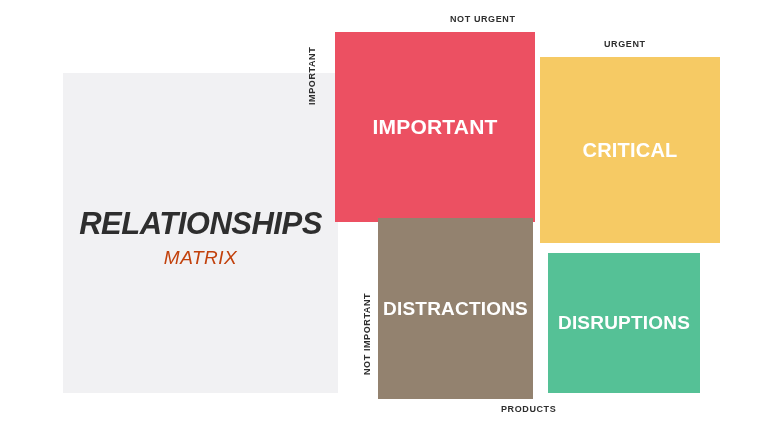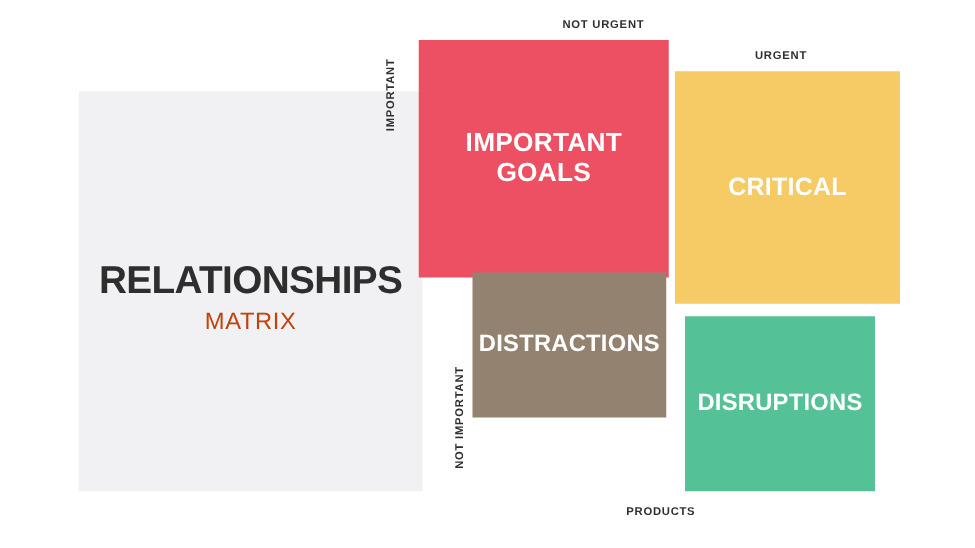--- a/index.html
+++ b/index.html
@@ -26,20 +26,21 @@
     width: 275px;
     height: 320px;
     background: #f1f1f3;
   }
   .title-block {
     position: absolute;
     left: 0;
     top: 135px;
     width: 275px;
     text-align: center;
+    font-style: italic;
   }
   .main-title {
     font-size: 31px;
     font-weight: bold;
     letter-spacing: -0.5px;
     color: #2e2e2e;
     line-height: 1.05;
     font-family: "Liberation Sans", sans-serif;
   }
   .sub-title {
@@ -79,21 +80,21 @@
     width: 180px;
     height: 186px;
     background: #f6ca64;
     font-size: 20px;
     z-index: 2;
   }
   .quad-distractions {
     left: 378px;
     top: 218px;
     width: 155px;
-    height: 116px;
+    height: 181px;
     background: #93826f;
     font-size: 19px;
     z-index: 4;
   }
   .quad-disruptions {
     left: 548px;
     top: 253px;
     width: 152px;
     height: 140px;
     background: #55c196;
@@ -147,21 +148,20 @@
   <div class="info-panel">
     <div class="title-block">
       <div class="main-title">RELATIONSHIPS</div>
       <div class="sub-title">MATRIX</div>
     </div>
   </div>
 
   <div class="quad quad-important-goals">
     <div>
       <span class="quad-label">IMPORTANT</span>
-      <span class="quad-label">GOALS</span>
     </div>
   </div>
 
   <div class="quad quad-critical-task">
     <div>
       <span class="quad-label">CRITICAL</span>
     </div>
   </div>
 
   <div class="quad quad-distractions">

